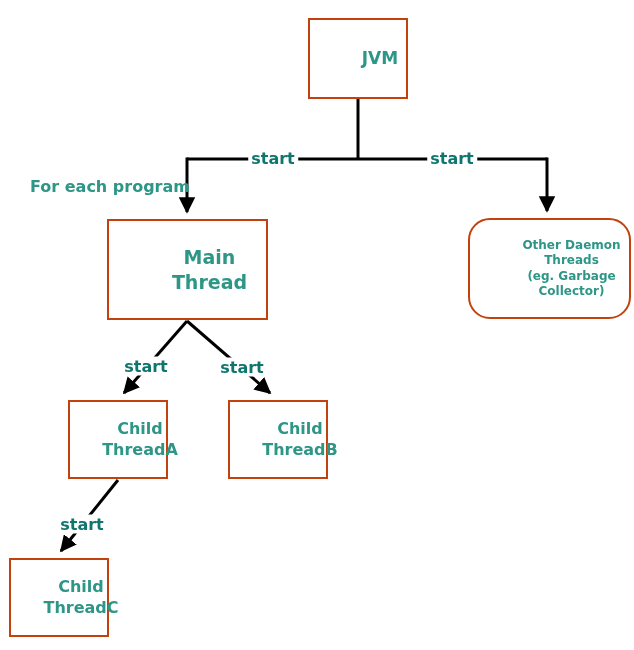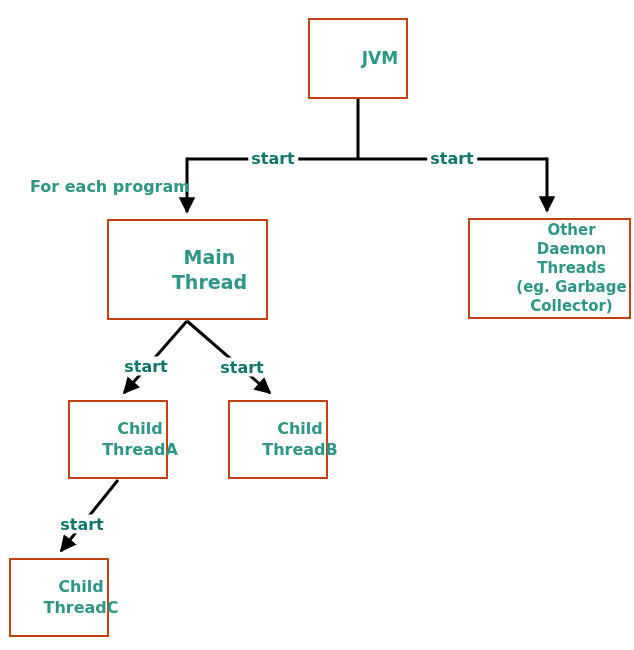--- a/index.html
+++ b/index.html
@@ -32,21 +32,21 @@
     justify-content: center;
     text-align: center;
     color: #2d9687;
     font-weight: bold;
     white-space: pre-line;
     line-height: 1.28;
     padding-left: 44px;
   }
   #node-jvm      { left: 308px; top: 18px;  width: 100px; height: 81px;  font-size: 17px; }
   #node-main     { left: 107px; top: 219px; width: 161px; height: 101px; font-size: 19px; }
-  #node-daemon   { left: 468px; top: 218px; width: 163px; height: 101px; font-size: 15px; }
+  #node-daemon   { left: 468px; top: 218px; width: 163px; height: 101px; font-size: 12px; border-radius: 22px; }
   #node-child-a  { left: 68px;  top: 400px; width: 100px; height: 79px;  font-size: 16px; }
   #node-child-b  { left: 228px; top: 400px; width: 100px; height: 79px;  font-size: 16px; }
   #node-child-c  { left: 9px;   top: 558px; width: 100px; height: 79px;  font-size: 16px; }
 
   .edge-label {
     position: absolute;
     transform: translate(-50%, -50%);
     color: #0f766e;
     font-weight: bold;
     font-size: 16px;

